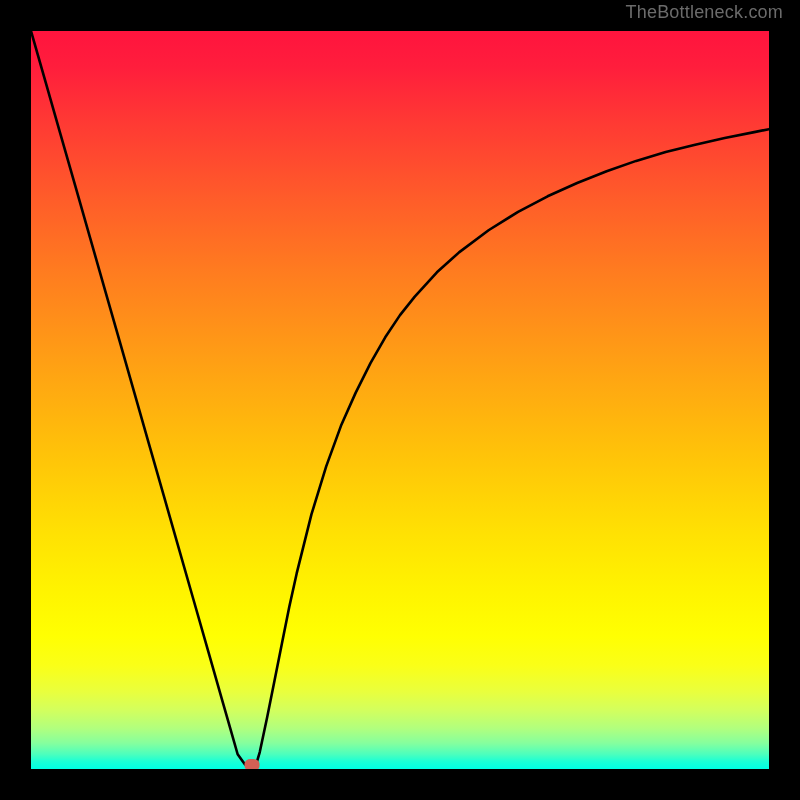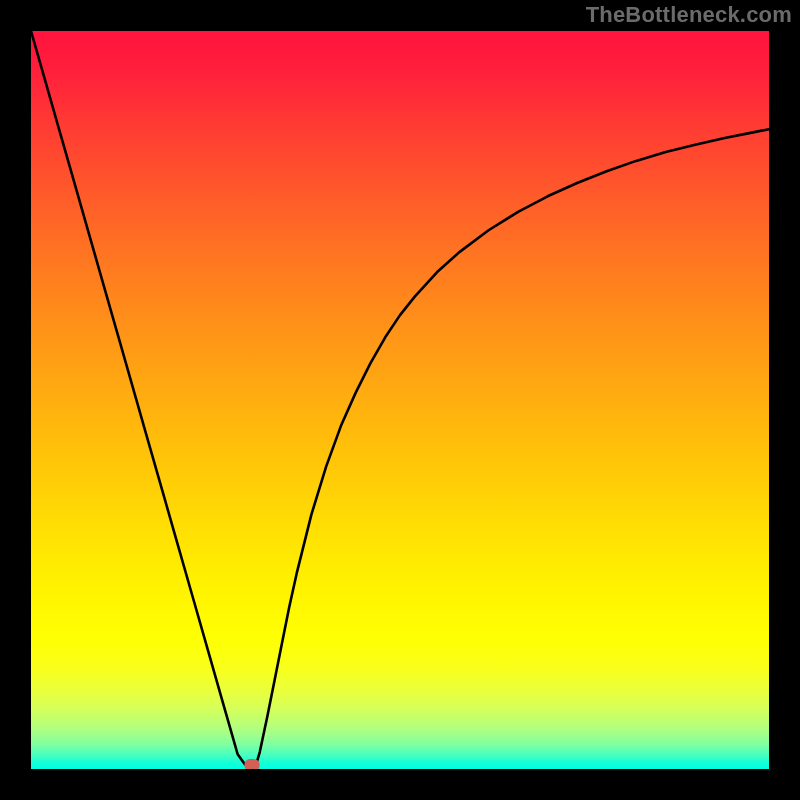--- a/index.html
+++ b/index.html
@@ -44,24 +44,24 @@
       #b1ff7e 94.5%,
       #85ff9e 96.5%,
       #4cffbd 98%,
       #1affd6 99%,
       #00ffe4 100%
     );
   }
   .watermark {
     position: absolute;
     top: 2px;
-    right: 8px;
+    right: 17px;
     font-family: Arial, Helvetica, sans-serif;
-    font-size: 22px;
-    font-weight: 700;
+    font-size: 18px;
+    font-weight: 400;
     color: #6b6b6b;
     letter-spacing: 0.2px;
     user-select: none;
   }
   svg.curve {
     position: absolute;
     inset: 0;
     width: 100%;
     height: 100%;
   }

